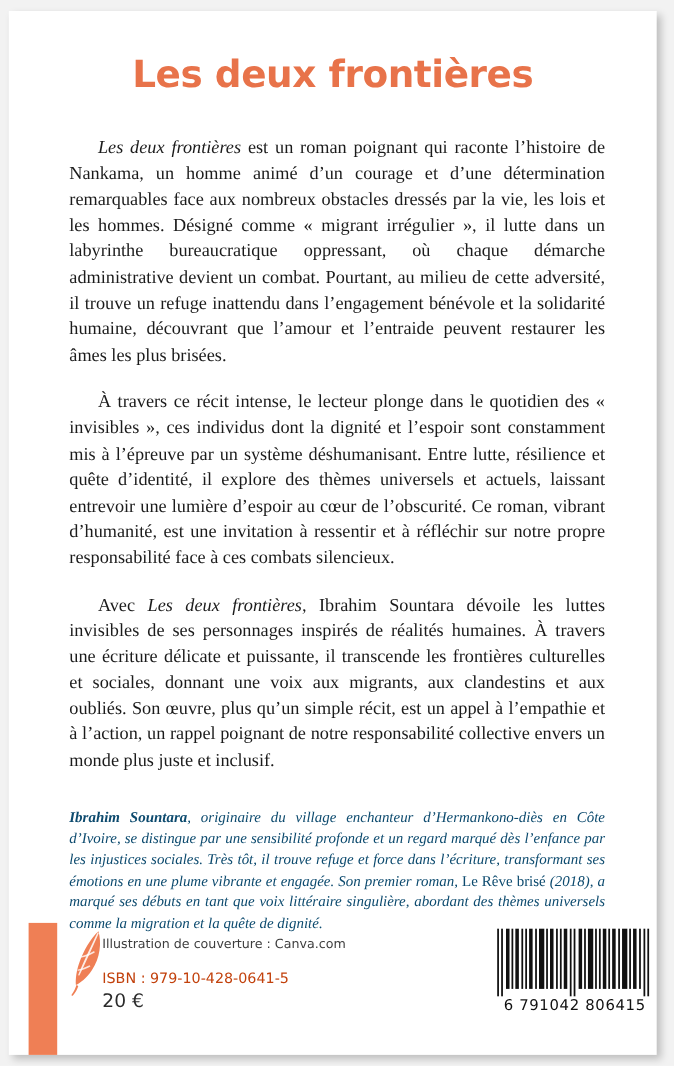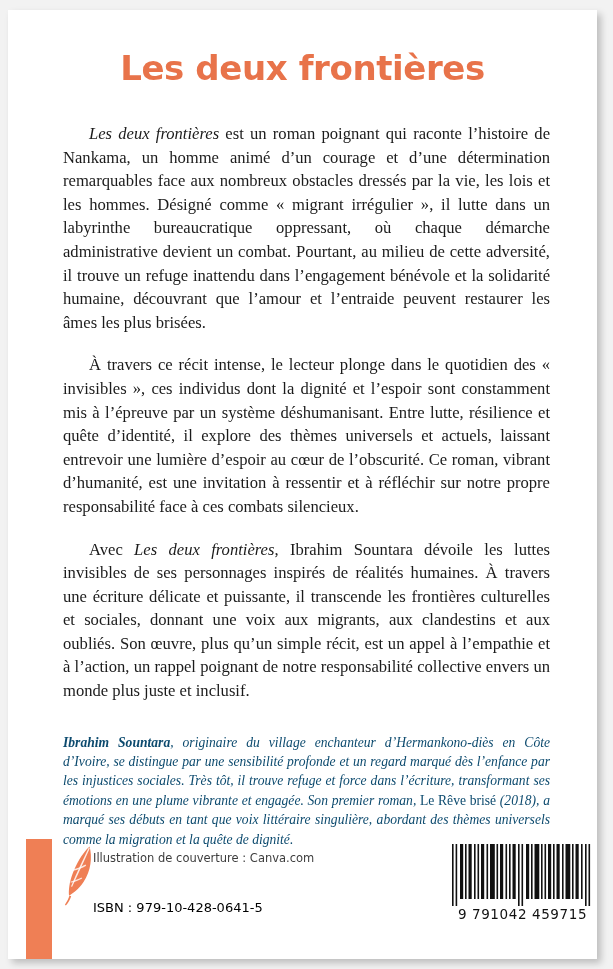--- a/index.html
+++ b/index.html
@@ -113,22 +113,22 @@
   }
   .credit-line {
     font-size: 11.5px;
     line-height: 15px;
     color: #3d3d3d;
     white-space: nowrap;
   }
   .isbn-line {
     font-size: 13px;
     line-height: 17px;
-    margin-top: 33px;
-    color: #000000;
+    margin-top: 16px;
+    color: #c2410c;
     white-space: nowrap;
   }
   .price-line {
     font-size: 17px;
     line-height: 21px;
     margin-top: 1px;
     color: #2b2b2b;
   }
 
   
@@ -182,20 +182,21 @@
         <path d="M7.5 51.5 C6.5 54.5 5.2 57.5 3.2 60.2 C2.6 61 3.6 61.8 4.3 61 C6.6 58.4 8.2 55.4 9.2 52.3 Z" fill="#ef7f55"></path>
         <path d="M26.8 3.6 C21 16 14.5 29 9.2 42 C8.9 42.8 9.9 43.2 10.3 42.5 C16.2 30.2 22 17.2 27.8 4.3 Z" fill="#ffffff" opacity="0.85"></path>
         <path d="M23.5 20.5 C19.5 22.5 15 24.5 11 25.5 C10.2 25.7 10.4 26.8 11.2 26.7 C15.6 26 20.2 24.2 24.2 21.8 Z" fill="#ffffff" opacity="0.8"></path>
         <path d="M19.5 33.5 C16 35.2 12.5 36.6 9 37.4 C8.2 37.6 8.4 38.7 9.2 38.6 C13 38 16.8 36.4 20.2 34.6 Z" fill="#ffffff" opacity="0.8"></path>
       </svg>
     </span>
 
     <div class="imprint-block">
       <div class="credit-line">Illustration de couverture : Canva.com</div>
       <div class="isbn-line">ISBN : 979-10-428-0641-5</div>
+      <div class="price-line">20 €</div>
     </div>
 
     <div class="barcode-wrap">
       <svg class="barcode-bars" viewBox="0 0 147 62" preserveAspectRatio="none" xmlns="http://www.w3.org/2000/svg">
         <rect x="0" y="0" width="147" height="62" fill="#ffffff"></rect>
         <g fill="#111111">
           <rect x="3" y="0" width="1.6" height="62"></rect>
           <rect x="6.6" y="0" width="1.6" height="62"></rect>
           <rect x="11" y="0" width="3.2" height="55"></rect>
           <rect x="16" y="0" width="1.6" height="55"></rect>
@@ -222,17 +223,17 @@
           <rect x="107.5" y="0" width="3.2" height="55"></rect>
           <rect x="113" y="0" width="1.6" height="55"></rect>
           <rect x="116.5" y="0" width="4.8" height="55"></rect>
           <rect x="123" y="0" width="1.6" height="55"></rect>
           <rect x="126.5" y="0" width="3.2" height="55"></rect>
           <rect x="132" y="0" width="1.6" height="55"></rect>
           <rect x="136" y="0" width="1.6" height="62"></rect>
           <rect x="139.5" y="0" width="1.6" height="62"></rect>
         </g>
       </svg>
-      <div class="barcode-digits">9 791042 459715</div>
+      <div class="barcode-digits">6 791042 806415</div>
     </div>
 
   </div>
 </div>
 
 </body></html>

